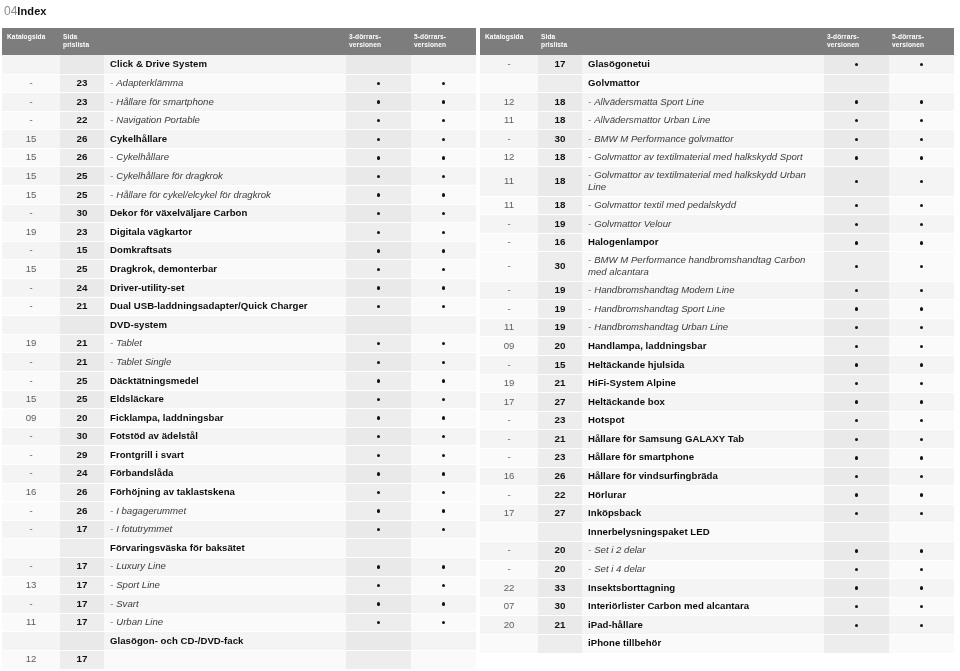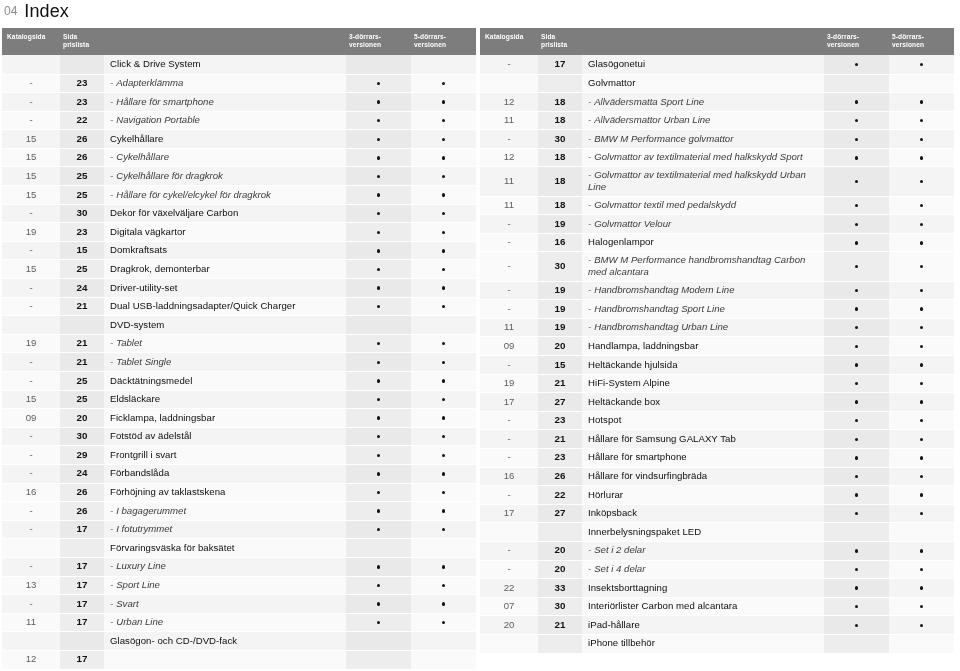--- a/index.html
+++ b/index.html
@@ -14,31 +14,30 @@
     color: #1a1a1a;
     -webkit-font-smoothing: antialiased;
   }
 
   
   .page-head {
     padding: 4px 0 0 4px;
     height: 28px;
     display: flex;
     align-items: flex-start;
-    gap: 7px;
   }
   .page-num {
     font-size: 12px;
     color: #8c8c8c;
     font-weight: 400;
     line-height: 14px;
   }
   .page-title {
-    font-size: 18px;
-    font-weight: normal;
+    font-size: 11px;
+    font-weight: bold;
     color: #0f0f0f;
     line-height: 14px;
     letter-spacing: 0.1px;
   }
 
   
   .sheet {
     display: flex;
     gap: 4px;
     padding: 0 2px;
@@ -104,21 +103,21 @@
   td.c-price {
     text-align: center;
     font-weight: bold;
     color: #111111;
     font-size: 9.8px;
   }
   td.c-name { text-align: left; padding-left: 6px; }
   td.c-d3, td.c-d5 { text-align: center; }
 
   .lbl-group {
-    font-weight: normal;
+    font-weight: bold;
     color: #0d0d0d;
     letter-spacing: 0.05px;
   }
   .lbl-item {
     font-weight: 400;
     color: #3a3a3a;
     font-style: italic;
   }
   .lbl-item .dash { color: #3a3a3a; margin-right: 3px; }
 

